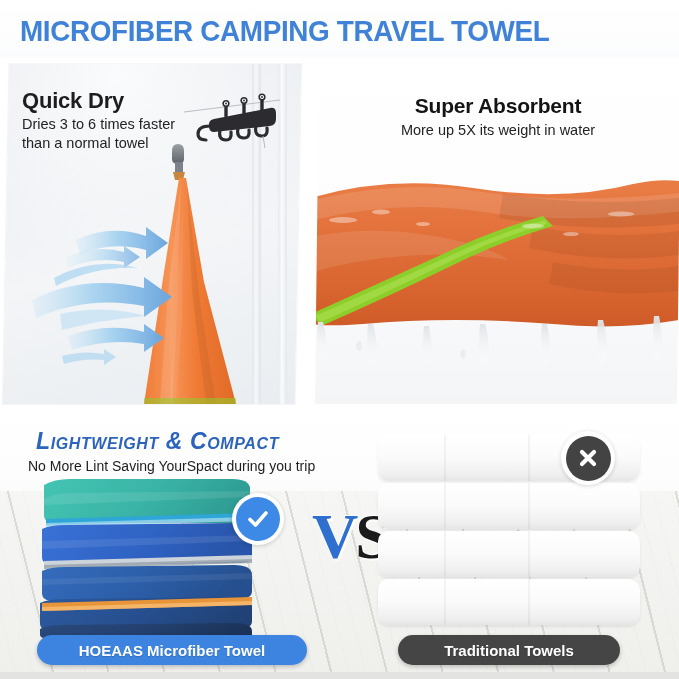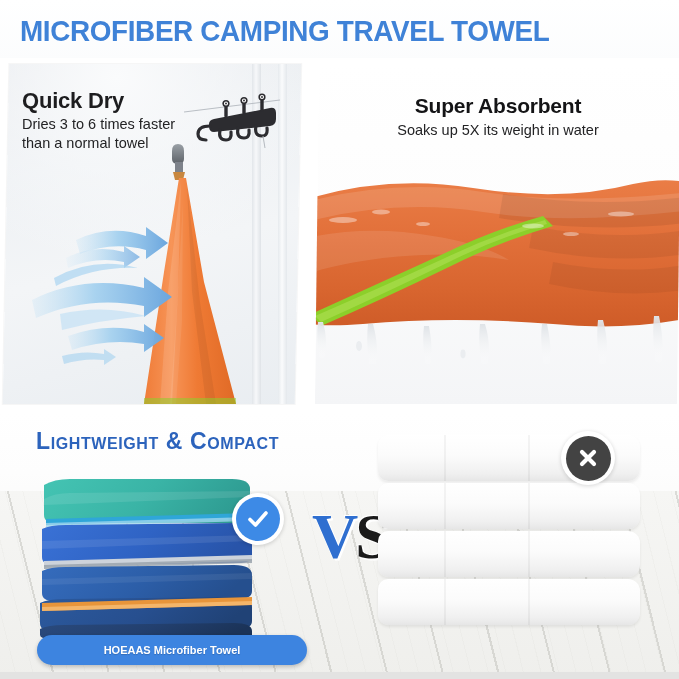--- a/index.html
+++ b/index.html
@@ -112,21 +112,21 @@
         rgba(205,205,198,0) 0px,
         rgba(205,205,198,0) 16px,
         rgba(205,205,198,0.2) 16px,
         rgba(205,205,198,0.2) 17px);
     opacity:0.55;
   }
 
   #lw-title {
     position:absolute; left:36px; top:15px;
     font-size:23px; font-weight:bold; color:#2c63bc;
-    font-variant:small-caps; letter-spacing:0.6px;
+    font-variant:small-caps; letter-spacing:0.6px;font-style:italic;
   }
   #lw-sub {
     position:absolute; left:28px; top:45px;
     font-size:14px; color:#1d1d1f;
   }
 
   
   #towel-stack { position:absolute; left:36px; top:66px; width:220px; height:160px; }
 
   
@@ -177,21 +177,21 @@
   }
   #x-inner {
     width:45px; height:45px; border-radius:50%; background:#434343;
     display:flex; align-items:center; justify-content:center;
   }
 
   
   .pill {
     position:absolute; height:30px; border-radius:16px;
     display:flex; align-items:center; justify-content:center;
-    font-size:11px; font-weight:bold; color:#ffffff;
+    font-size:15px; font-weight:bold; color:#ffffff;
     box-shadow:0 2px 4px rgba(0,0,0,0.22);
     text-shadow:0 1px 1px rgba(0,0,0,0.18);
   }
   #pill-blue { left:37px; top:222px; width:270px; background:#3d84e0; }
   #pill-gray { left:398px; top:222px; width:222px; background:#454545; }
 
   
   #bottom-strip {
     position:absolute; left:0; top:672px; width:679px; height:7px;
     background:#e3e3e2;
@@ -353,31 +353,32 @@
           <path d="M300 146 q6 22 3 42 q-3 6 -7 0 q-3 -24 -1 -42 z"></path>
           <path d="M356 142 q5 24 3 44 q-3 6 -7 0 q-3 -24 -1 -44 z"></path>
         </g>
         <g fill="#e9ecef" opacity="0.9">
           <ellipse cx="56" cy="172" rx="3" ry="5"></ellipse>
           <ellipse cx="160" cy="180" rx="2.6" ry="4.4"></ellipse>
         </g>
       </svg>
 
       <div id="absorbent-title">Super Absorbent</div>
-      <div id="absorbent-sub">Soaks up 5X its weight in water</div>
+      <div id="absorbent-sub">More up 5X its weight in water</div>
     </div>
   </div>
 </div>
 
 <div id="bottom-section">
 
   <div id="wood-floor"></div>
   <div id="wood-grain"></div>
 
   <div id="lw-title">Lightweight &amp; Compact</div>
+  <div id="lw-sub">No More Lint Saving YourSpact during you trip</div>
 
   <svg id="towel-stack" viewBox="0 0 220 160">
     <defs>
       <linearGradient id="t1" x1="0" y1="0" x2="1" y2="0.2">
         <stop offset="0%" stop-color="#44c4b3"></stop>
           <stop offset="55%" stop-color="#3ab4a6"></stop>
           <stop offset="100%" stop-color="#2f9d93"></stop>
       </linearGradient>
       <linearGradient id="t2" x1="0" y1="0" x2="1" y2="0.2">
         <stop offset="0%" stop-color="#3a72d6"></stop>
@@ -442,15 +443,16 @@
 
   <div id="x-badge">
     <div id="x-inner">
       <svg width="26" height="26" viewBox="0 0 26 26">
         <path d="M7 7 L19 19 M19 7 L7 19" stroke="#ffffff" stroke-width="4.2" stroke-linecap="round" fill="none"></path>
       </svg>
     </div>
   </div>
 
   <div class="pill" id="pill-blue">HOEAAS Microfiber Towel</div>
+  <div class="pill" id="pill-gray">Traditional Towels</div>
 </div>
 
 <div id="bottom-strip"></div>
 
 </body></html>

